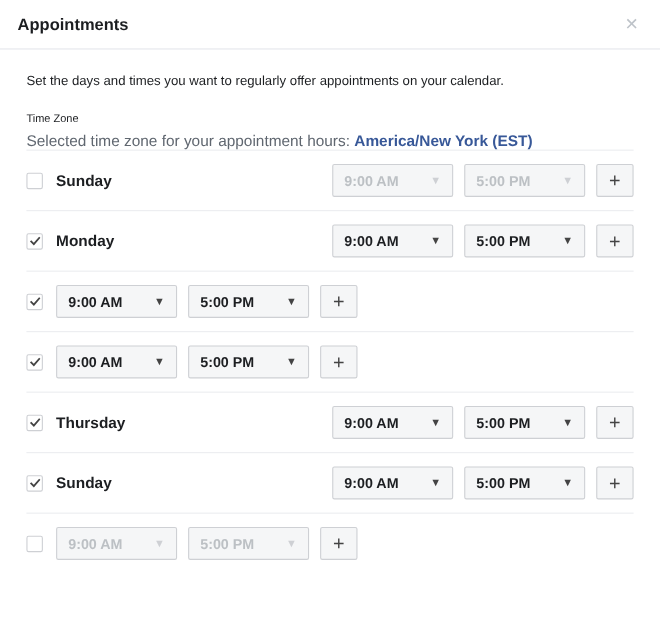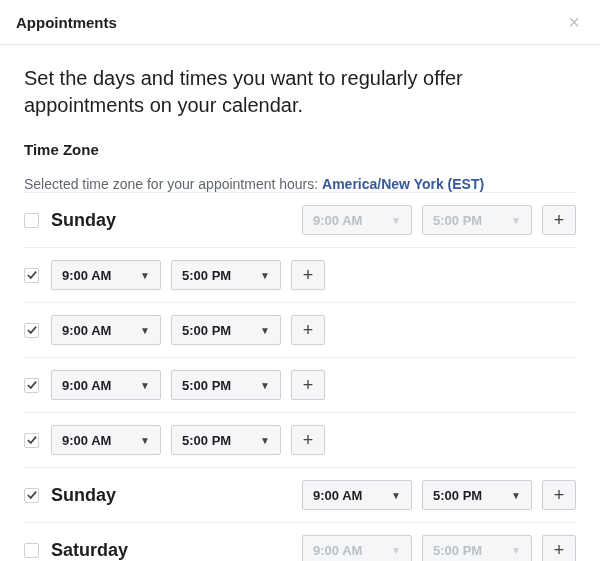--- a/index.html
+++ b/index.html
@@ -27,30 +27,30 @@
     font-size: 20px;
     color: #bec3c9;
     cursor: pointer;
     line-height: 1;
     padding: 0 4px;
   }
   .content {
     padding: 20px 24px 10px 24px;
   }
   .description {
-    font-size: 20px;
+    font-size: 12px;
     line-height: 1.35;
     color: #1c1e21;
     margin-bottom: 22px;
   }
   .section-title {
-    font-size: 15px;
-    font-weight: 700;
-    color: #1c1e21;
-    margin-bottom: 18px;
+    font-size: 10px;
+    font-weight: 400;
+    color: #1c1e21;
+    margin-bottom: 6px;
   }
   .tz-line {
     font-size: 14px;
     color: #606770;
   }
   .tz-link {
     color: #385898;
     font-weight: 600;
     cursor: pointer;
   }
@@ -69,21 +69,21 @@
     margin-right: 12px;
     display: flex;
     align-items: center;
     justify-content: center;
     cursor: pointer;
   }
   .day-check svg { display: none; }
   .day-check.checked svg { display: block; }
   .day-label {
     flex: 1;
-    font-size: 18px;
+    font-size: 14px;
     font-weight: 700;
     color: #1c1e21;
   }
   .time-group {
     display: flex;
     align-items: center;
     gap: 10px;
   }
   .time-select {
     display: flex;
@@ -160,80 +160,82 @@
             <span>+</span>
           </div>
         </div>
       </div>
       <div class="day-row">
         <div class="day-check checked">
           <svg width="10" height="10" viewBox="0 0 12 12">
             <path d="M1 6 L4.5 9.5 L11 2" stroke="#444" stroke-width="2" fill="none"></path>
           </svg>
         </div>
-        <div class="time-group">
-          <div class="time-select">
-            <span>9:00 AM</span>
-            <span class="caret">▼</span>
-          </div>
-          <div class="time-select">
-            <span>5:00 PM</span>
-            <span class="caret">▼</span>
-          </div>
-          <div class="add-btn">
-            <span>+</span>
-          </div>
-        </div>
-      </div>
-      <div class="day-row">
-        <div class="day-check checked">
-          <svg width="10" height="10" viewBox="0 0 12 12">
-            <path d="M1 6 L4.5 9.5 L11 2" stroke="#444" stroke-width="2" fill="none"></path>
-          </svg>
-        </div>
-        <div class="time-group">
-          <div class="time-select">
-            <span>9:00 AM</span>
-            <span class="caret">▼</span>
-          </div>
-          <div class="time-select">
-            <span>5:00 PM</span>
-            <span class="caret">▼</span>
-          </div>
-          <div class="add-btn">
-            <span>+</span>
-          </div>
-        </div>
-      </div>
-      <div class="day-row">
-        <div class="day-check checked">
-          <svg width="10" height="10" viewBox="0 0 12 12">
-            <path d="M1 6 L4.5 9.5 L11 2" stroke="#444" stroke-width="2" fill="none"></path>
-          </svg>
-        </div>
-        <div class="time-group">
-          <div class="time-select">
-            <span>9:00 AM</span>
-            <span class="caret">▼</span>
-          </div>
-          <div class="time-select">
-            <span>5:00 PM</span>
-            <span class="caret">▼</span>
-          </div>
-          <div class="add-btn">
-            <span>+</span>
-          </div>
-        </div>
-      </div>
-      <div class="day-row">
-        <div class="day-check checked">
-          <svg width="10" height="10" viewBox="0 0 12 12">
-            <path d="M1 6 L4.5 9.5 L11 2" stroke="#444" stroke-width="2" fill="none"></path>
-          </svg>
-        </div>
+        <div class="day-label">Monday</div>
+        <div class="time-group">
+          <div class="time-select">
+            <span>9:00 AM</span>
+            <span class="caret">▼</span>
+          </div>
+          <div class="time-select">
+            <span>5:00 PM</span>
+            <span class="caret">▼</span>
+          </div>
+          <div class="add-btn">
+            <span>+</span>
+          </div>
+        </div>
+      </div>
+      <div class="day-row">
+        <div class="day-check checked">
+          <svg width="10" height="10" viewBox="0 0 12 12">
+            <path d="M1 6 L4.5 9.5 L11 2" stroke="#444" stroke-width="2" fill="none"></path>
+          </svg>
+        </div>
+        <div class="time-group">
+          <div class="time-select">
+            <span>9:00 AM</span>
+            <span class="caret">▼</span>
+          </div>
+          <div class="time-select">
+            <span>5:00 PM</span>
+            <span class="caret">▼</span>
+          </div>
+          <div class="add-btn">
+            <span>+</span>
+          </div>
+        </div>
+      </div>
+      <div class="day-row">
+        <div class="day-check checked">
+          <svg width="10" height="10" viewBox="0 0 12 12">
+            <path d="M1 6 L4.5 9.5 L11 2" stroke="#444" stroke-width="2" fill="none"></path>
+          </svg>
+        </div>
+        <div class="time-group">
+          <div class="time-select">
+            <span>9:00 AM</span>
+            <span class="caret">▼</span>
+          </div>
+          <div class="time-select">
+            <span>5:00 PM</span>
+            <span class="caret">▼</span>
+          </div>
+          <div class="add-btn">
+            <span>+</span>
+          </div>
+        </div>
+      </div>
+      <div class="day-row">
+        <div class="day-check checked">
+          <svg width="10" height="10" viewBox="0 0 12 12">
+            <path d="M1 6 L4.5 9.5 L11 2" stroke="#444" stroke-width="2" fill="none"></path>
+          </svg>
+        </div>
+        <div class="day-label">Thursday</div>
         <div class="time-group">
           <div class="time-select">
             <span>9:00 AM</span>
             <span class="caret">▼</span>
           </div>
           <div class="time-select">
             <span>5:00 PM</span>
             <span class="caret">▼</span>
           </div>
           <div class="add-btn">
@@ -257,21 +259,20 @@
             <span>5:00 PM</span>
             <span class="caret">▼</span>
           </div>
           <div class="add-btn">
             <span>+</span>
           </div>
         </div>
       </div>
       <div class="day-row">
         <div class="day-check"></div>
-        <div class="day-label">Saturday</div>
         <div class="time-group">
           <div class="time-select disabled">
             <span>9:00 AM</span>
             <span class="caret">▼</span>
           </div>
           <div class="time-select disabled">
             <span>5:00 PM</span>
             <span class="caret">▼</span>
           </div>
           <div class="add-btn">

